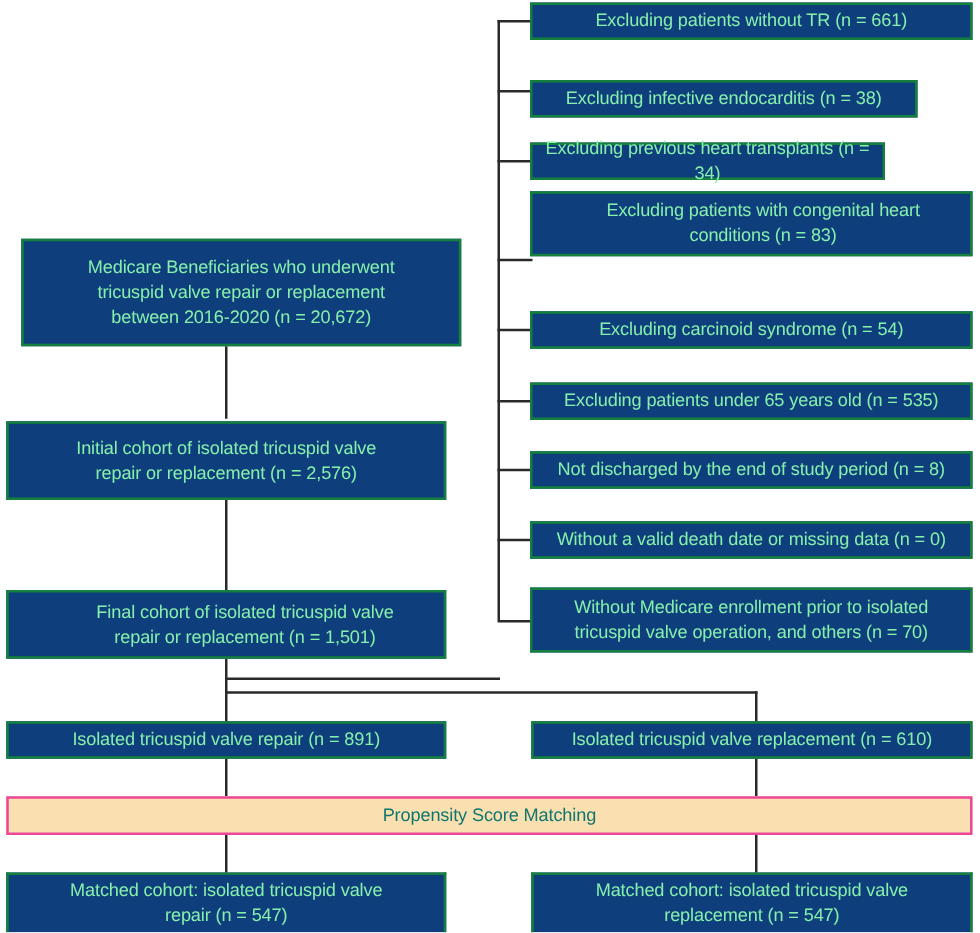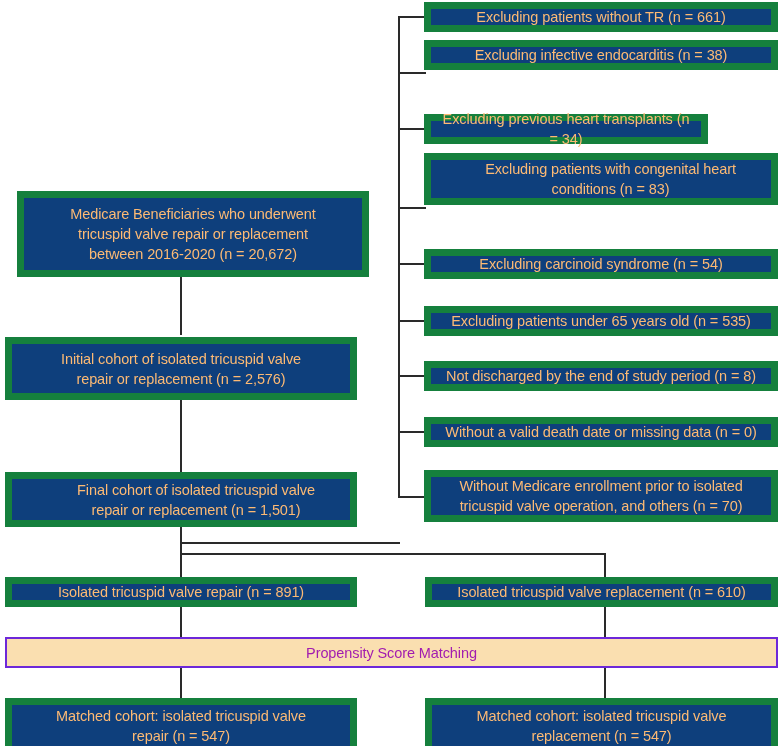--- a/index.html
+++ b/index.html
@@ -14,36 +14,36 @@
     position: relative;
     width: 784px;
     height: 746px;
     background: #ffffff;
     overflow: hidden;
   }
   .box {
     position: absolute;
     box-sizing: border-box;
     background: #0e3f7c;
-    border: 7px solid #15803d;
-    color: #fdba74;
+    border: 2px solid #15803d;
+    color: #86efac;
     display: flex;
     align-items: center;
     justify-content: center;
     text-align: center;
     font-size: 14.5px;
     line-height: 20px;
     letter-spacing: -0.1px;
     padding: 2px 6px;
     white-space: pre-line;
   }
   .box.psm {
     background: #fadfb0;
-    border: 2px solid #6d28d9;
-    color: #a21caf;
+    border: 2px solid #ec4899;
+    color: #0f766e;
   }
   .line {
     position: absolute;
     background: #2a2a2a;
   }
   .vline { width: 2px; }
   .hline { height: 2px; }
 </style>
 </head>
 <body>
@@ -75,21 +75,21 @@
   <div class="line vline" style="left:604px; top:553px; height:24px;"></div>
 
   <div class="line vline" style="left:180px; top:607px; height:30px;"></div>
   <div class="line vline" style="left:604px; top:607px; height:30px;"></div>
 
   <div class="line vline" style="left:180px; top:668px; height:30px;"></div>
   <div class="line vline" style="left:604px; top:668px; height:30px;"></div>
 
   <div class="box" style="left:424px; top:2px; width:354px; height:30px;">Excluding patients without TR (n = 661)</div>
 
-  <div class="box" style="left:424px; top:40px; width:354px; height:30px;">Excluding infective endocarditis (n = 38)</div>
+  <div class="box" style="left:424px; top:64px; width:310px; height:30px;">Excluding infective endocarditis (n = 38)</div>
 
   <div class="box" style="left:424px; top:114px; width:284px; height:30px;">Excluding previous heart transplants (n = 34)</div>
 
   <div class="box" style="left:424px; top:153px; width:354px; height:52px;padding-left:25px;">Excluding patients with congenital heart
 conditions (n = 83)</div>
 
   <div class="box" style="left:424px; top:249px; width:354px; height:30px;">Excluding carcinoid syndrome (n = 54)</div>
 
   <div class="box" style="left:424px; top:306px; width:354px; height:30px;">Excluding patients under 65 years old (n = 535)</div>
 

